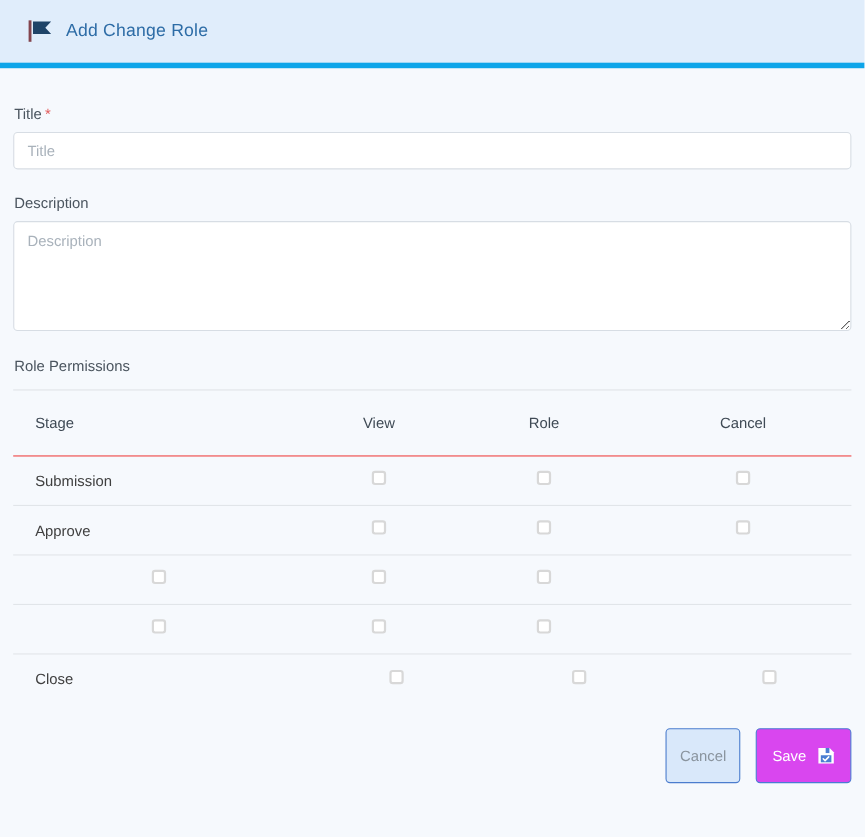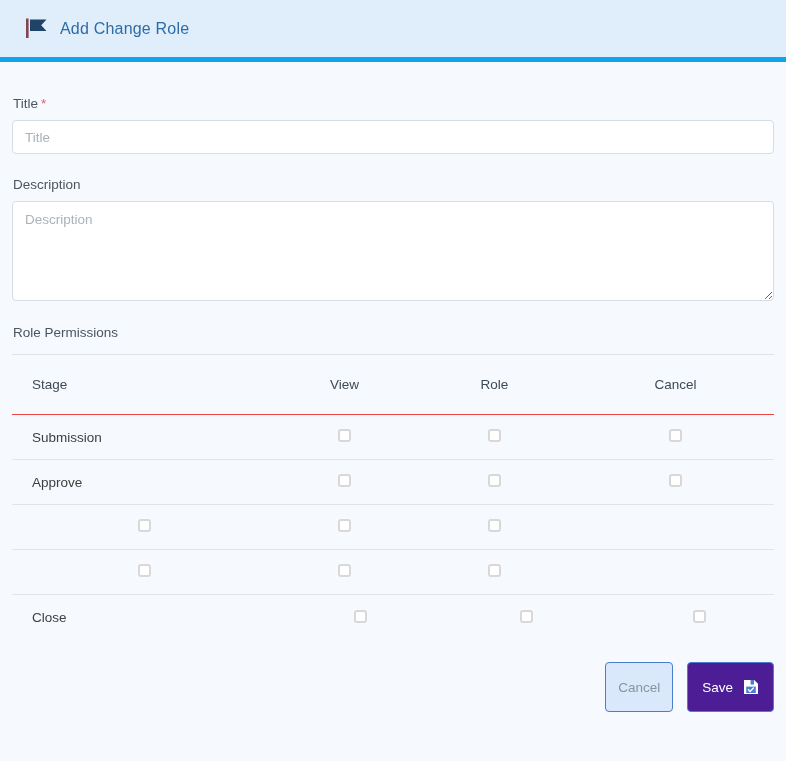--- a/index.html
+++ b/index.html
@@ -82,21 +82,21 @@
     display: inline-flex; align-items: center; justify-content: center;
   }
   .btn-cancel {
     padding: 0 12px;
     background: #d9e8fa;
     border: 1px solid #4b7dce;
     color: #8a949e;
   }
   .btn-save {
     padding: 0 14px;
-    background: #4c1d95;
+    background: #d946ef;
     border: 1px solid #4a7ed2;
     color: #ffffff;
     gap: 10px;
   }
 </style>
 </head>
 <body>
 
 <div class="panel-header">
   <span style="display:inline-flex;">

